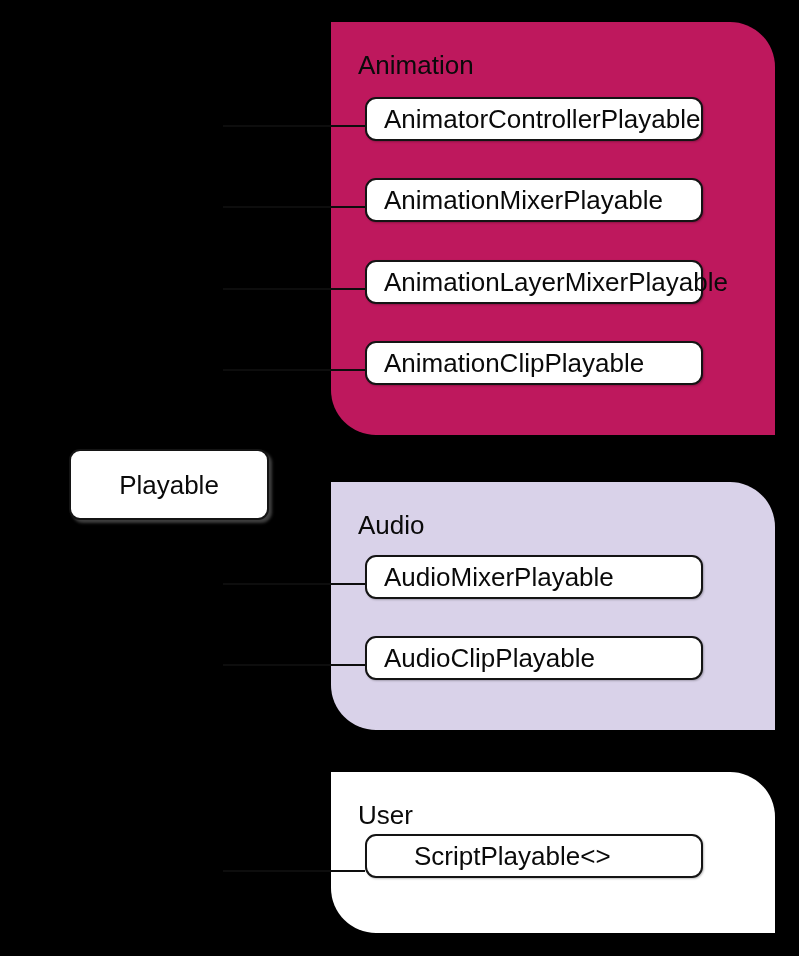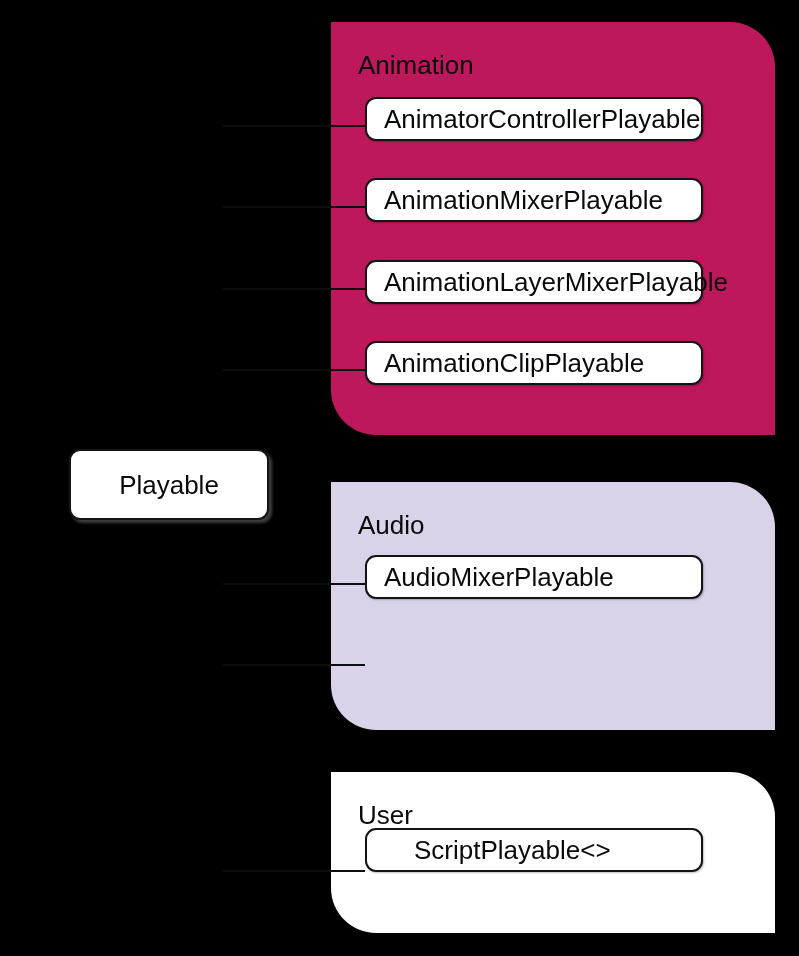--- a/index.html
+++ b/index.html
@@ -92,24 +92,27 @@
         </div>
         <div class="node-box class-box" style="top: 319px; text-align: center;">
           <span class="class-label">AnimationClipPlayable</span>
         </div>
       </div>
       <div class="group" style="top: 482px; height: 248px; background: rgb(217, 210, 233);">
         <div class="group-label">Audio</div>
         <div class="node-box class-box" style="top: 73px;">
           <span class="class-label">AudioMixerPlayable</span>
         </div>
+        <div class="node-box class-box" style="top: 154px;">
+          <span class="class-label">AudioClipPlayable</span>
+        </div>
       </div>
       <div class="group" style="top: 772px; height: 161px; background: #ffffff;">
         <div class="group-label">User</div>
-        <div class="node-box class-box" style="top: 56px; padding-left: 47px;">
+        <div class="node-box class-box" style="top: 62px; padding-left: 47px;">
           <span class="class-label">ScriptPlayable&lt;&gt;</span>
         </div>
       </div>
     </div>
 <div class="connector" style="top: 125px; background: rgb(13, 13, 13);"></div>
     <div class="connector" style="top: 206px; background: rgb(13, 13, 13);"></div>
     <div class="connector" style="top: 288px; background: rgb(13, 13, 13);"></div>
     <div class="connector" style="top: 369px; background: rgb(13, 13, 13);"></div>
     <div class="connector" style="top: 583px; background: rgb(13, 13, 13);"></div>
     <div class="connector" style="top: 664px; background: rgb(13, 13, 13);"></div>

